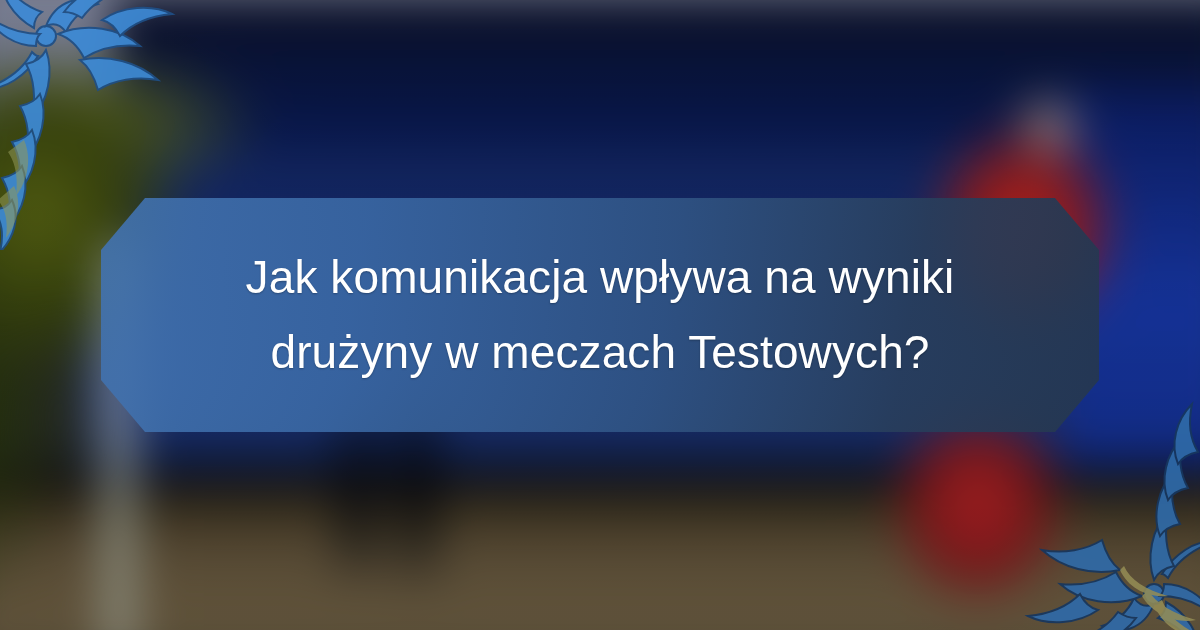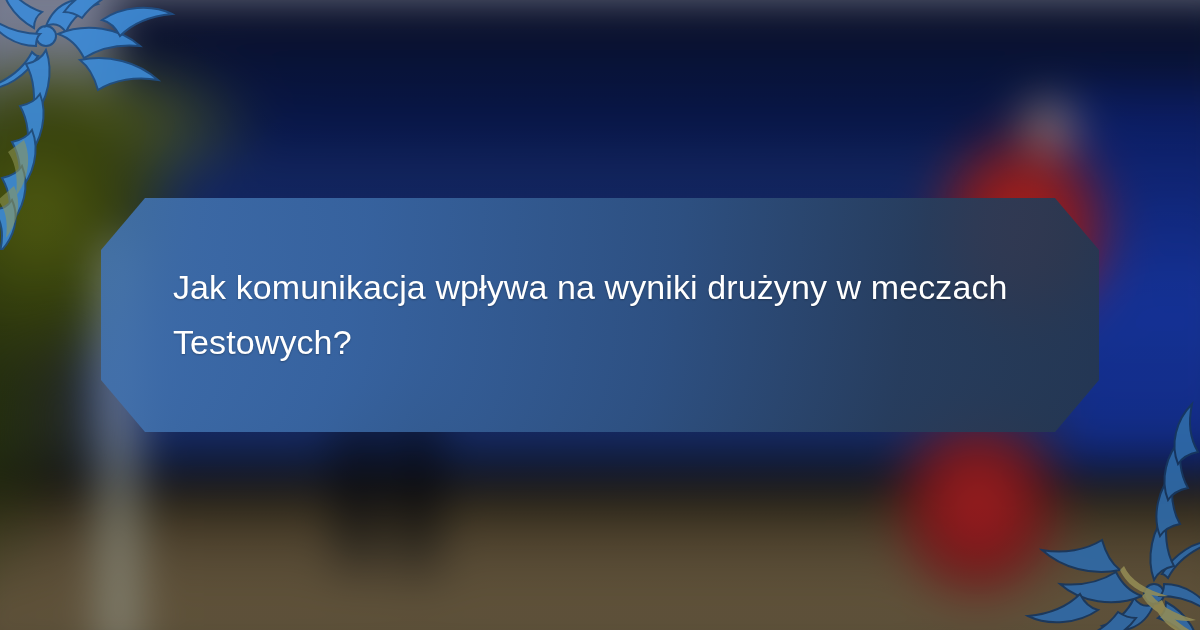--- a/index.html
+++ b/index.html
@@ -168,24 +168,24 @@
     display: flex;
     align-items: center;
     justify-content: center;
   }
 
   .headline {
     margin: 12px;
     padding: 0 60px;
     color: #ffffff;
     font-family: "Liberation Sans", sans-serif;
-    font-size: 34px;
+    font-size: 46px;
     font-weight: 400;
     line-height: 1.62;
-    text-align: left;
+    text-align: center;
     letter-spacing: .1px;
     text-shadow: 0 1px 2px rgba(0,0,0,.28);
   }
 </style>
 </head>
 <body>
 
 <div class="canvas">
 
   <div class="photo">

